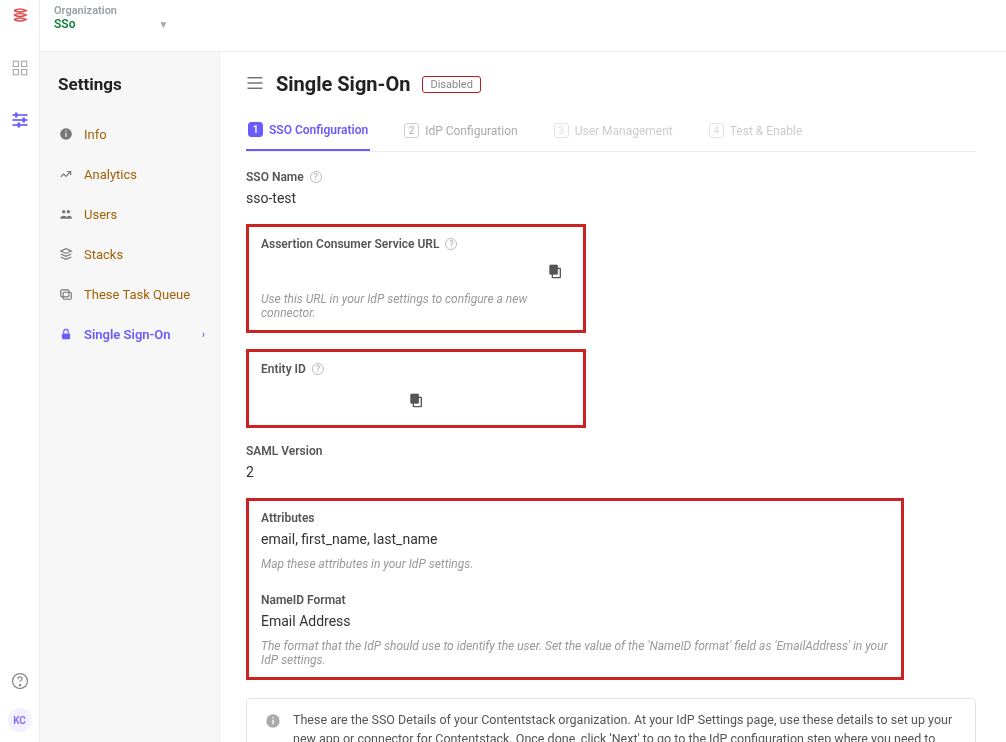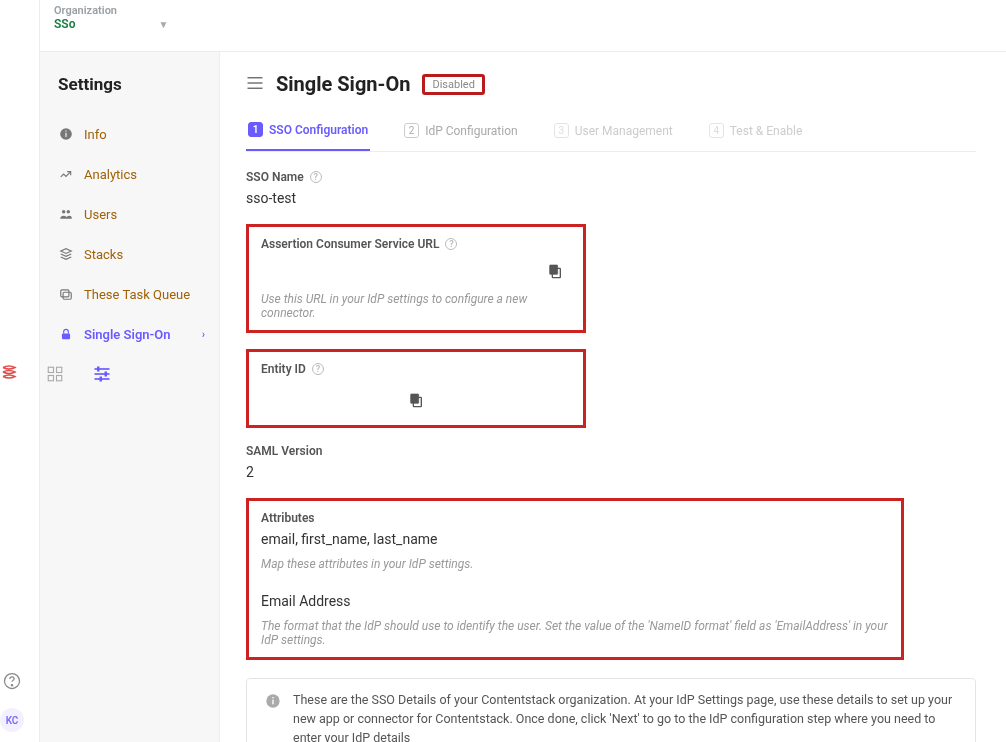--- a/index.html
+++ b/index.html
@@ -10,21 +10,21 @@
     font-size: 13px;
     width: 1006px;
     height: 742px;
     overflow: hidden;
   }
   .app { display: flex; height: 100%; }
   .left-rail {
     width: 40px;
     border-right: 1px solid #ededed;
     display: flex;
-    flex-direction: row;
+    flex-direction: column;
     align-items: center;
     padding-top: 6px;
     gap: 28px;
     position: relative;
   }
   .left-rail .logo { color: #e05050; font-size: 18px; }
   .rail-icon {
     width: 24px; height: 24px;
     display: flex; align-items: center; justify-content: center;
     color: #888;
@@ -78,21 +78,21 @@
     overflow-y: auto;
   }
   .page-title-row {
     display: flex; align-items: center; gap: 12px;
     margin-bottom: 26px;
   }
   .hamburger { color: #888; }
   .hamburger svg { width: 18px; height: 14px; stroke: #666; stroke-width: 1.8; }
   .page-title { font-size: 20px; font-weight: 700; color: #222; }
   .badge {
-    border: 3px solid #b91c1c; color: #888;
+    border: 1px solid #b91c1c; color: #888;
     padding: 1px 7px; border-radius: 3px; font-size: 11px;
   }
   .tabs {
     display: flex; gap: 32px;
     border-bottom: 1px solid #ededed;
     font-size: 12px;
   }
   .tab {
     display: flex; align-items: center; gap: 6px;
     padding: 0 2px 12px; color: #aaa; cursor: pointer;
@@ -332,20 +332,23 @@
 
           <div class="redbox wide attr-section">
             <div class="flabel">
                 <span>Attributes</span>
               </div>
             <div class="fvalue">email, first_name, last_name</div>
             <div class="fhint">Map these attributes in your IdP settings.</div>
 
             <div style="height:22px;"></div>
 
+            <div class="flabel">
+                <span>NameID Format</span>
+              </div>
             <div class="fvalue">Email Address</div>
             <div class="fhint">The format that the IdP should use to identify the user. Set the value of the 'NameID format' field as 'EmailAddress' in your IdP settings.</div>
           </div>
 
           <div class="info-box">
             <span class="iicon">
               <svg viewBox="0 0 24 24">
                   <circle cx="12" cy="12" r="10"></circle>
                   <rect x="11" y="10" width="2" height="7" fill="#fff"></rect>
                   <rect x="11" y="6" width="2" height="2" fill="#fff"></rect>

